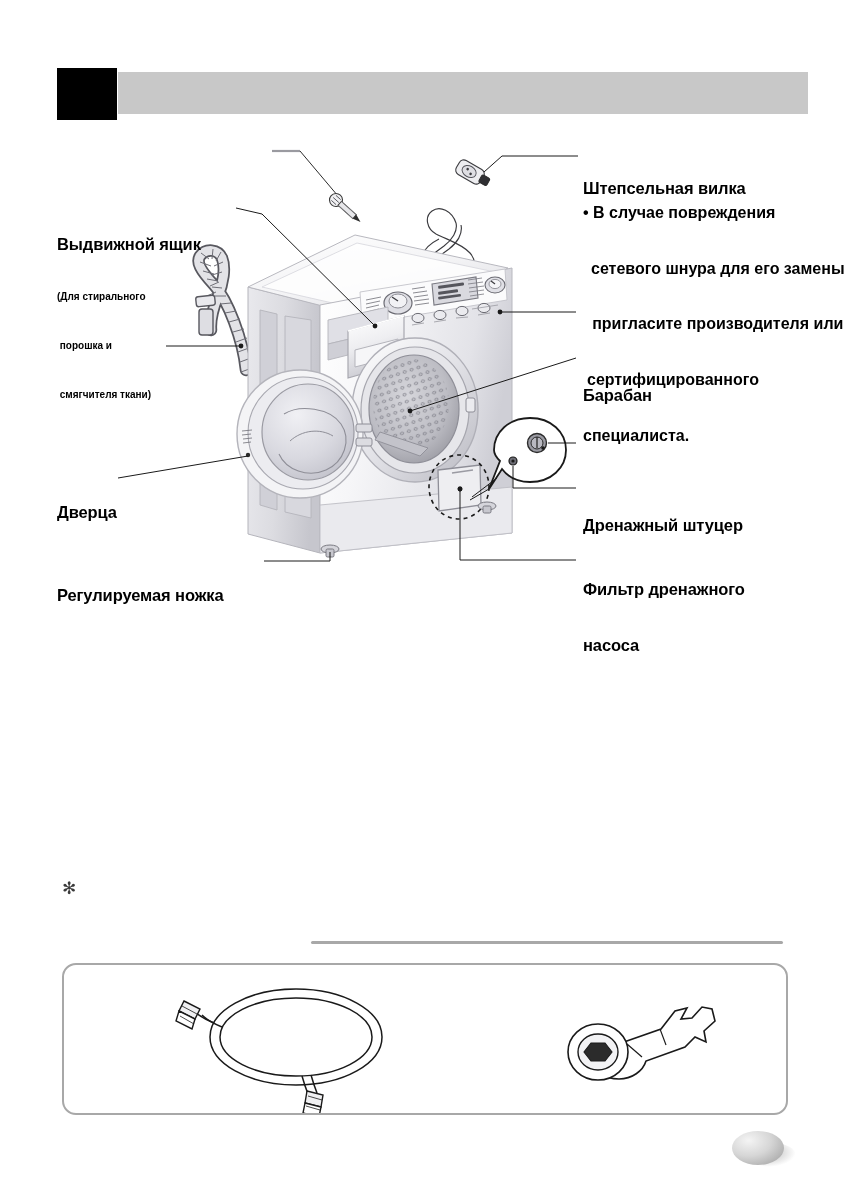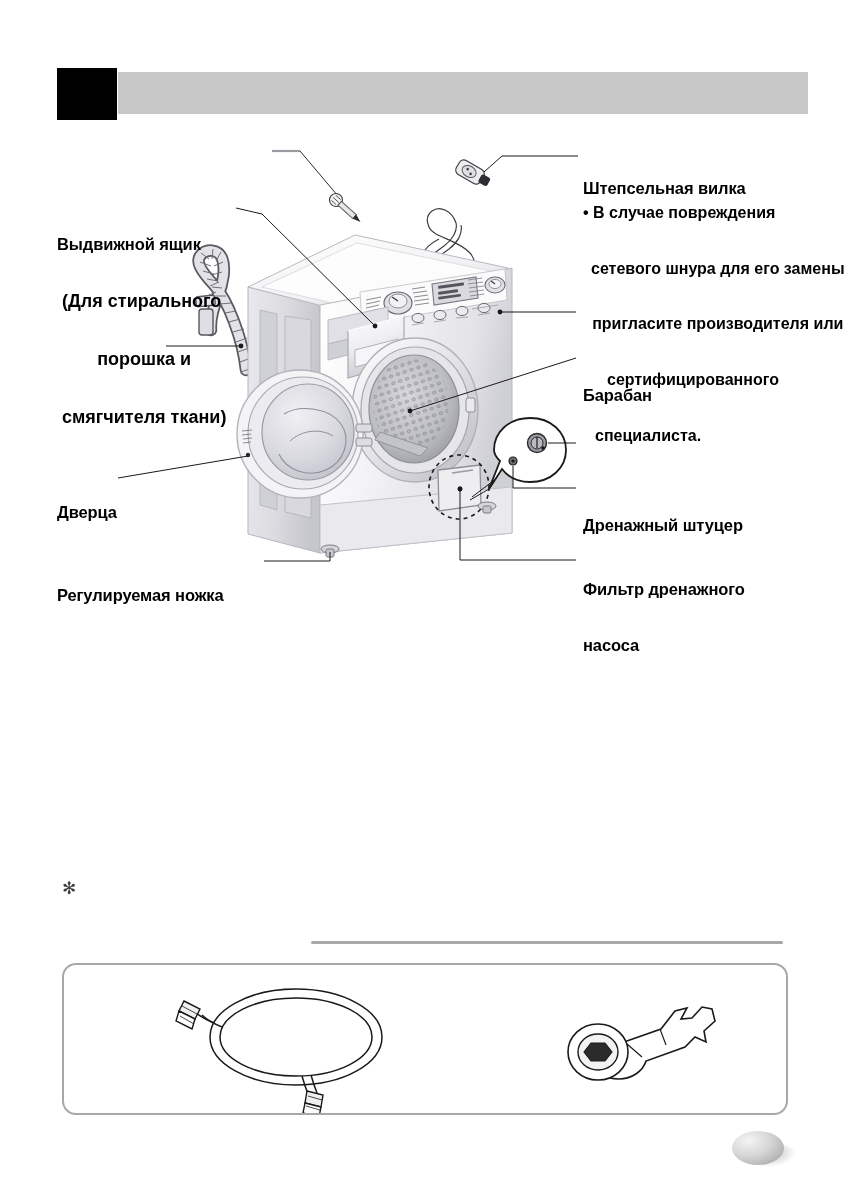--- a/index.html
+++ b/index.html
@@ -19,21 +19,21 @@
     background:#c8c8c8;
   }
   .hdr-black{
     position:absolute;left:57px;top:68px;width:60px;height:52px;
     background:#000000;
   }
 
   
   .lbl{position:absolute;white-space:pre;line-height:1.16;}
   .lbl .t1{font-size:16.5px;letter-spacing:-0.1px;}
-  .lbl .t2{font-size:18px;text-align:center;}
+  .lbl .t2{font-size:10px;}
   .lbl .t3{font-size:16px;}
 
   svg.art{position:absolute;left:0;top:0;width:850px;height:1190px;
           pointer-events:none;}
 
   
   .acc-box{
     position:absolute;left:62px;top:963px;width:722px;height:148px;
     border:2px solid #a8a8a8;border-radius:14px;background:#fff;
   }
@@ -314,22 +314,22 @@
     </g>
   </svg>
 
   <div class="lbl" style="left:583px;top:142px;">
     <div class="t1">Штепсельная вилка</div>
   </div>
   <div class="lbl" style="left:583px;top:167px;">
     <div class="t3"><span>•</span> <span>В случае повреждения</span></div>
     <div class="t3" style="margin-left:8px;">сетевого шнура для его замены</div>
     <div class="t3" style="margin-left:8px;text-align:center;">пригласите производителя или</div>
-    <div class="t3" style="margin-left:24px;">сертифицированного</div>
-    <div class="t3" style="margin-left:12px;">специалиста.</div>
+    <div class="t3" style="margin-left:4px;">сертифицированного</div>
+    <div class="t3" style="margin-left:0;">специалиста.</div>
   </div>
 
   <div class="lbl" style="left:57px;top:198px;">
     <div class="t1">Выдвижной ящик</div>
     <div class="t2">(Для стирального</div>
     <div class="t2"> порошка и</div>
     <div class="t2"> смягчителя ткани)</div>
   </div>
 
 

